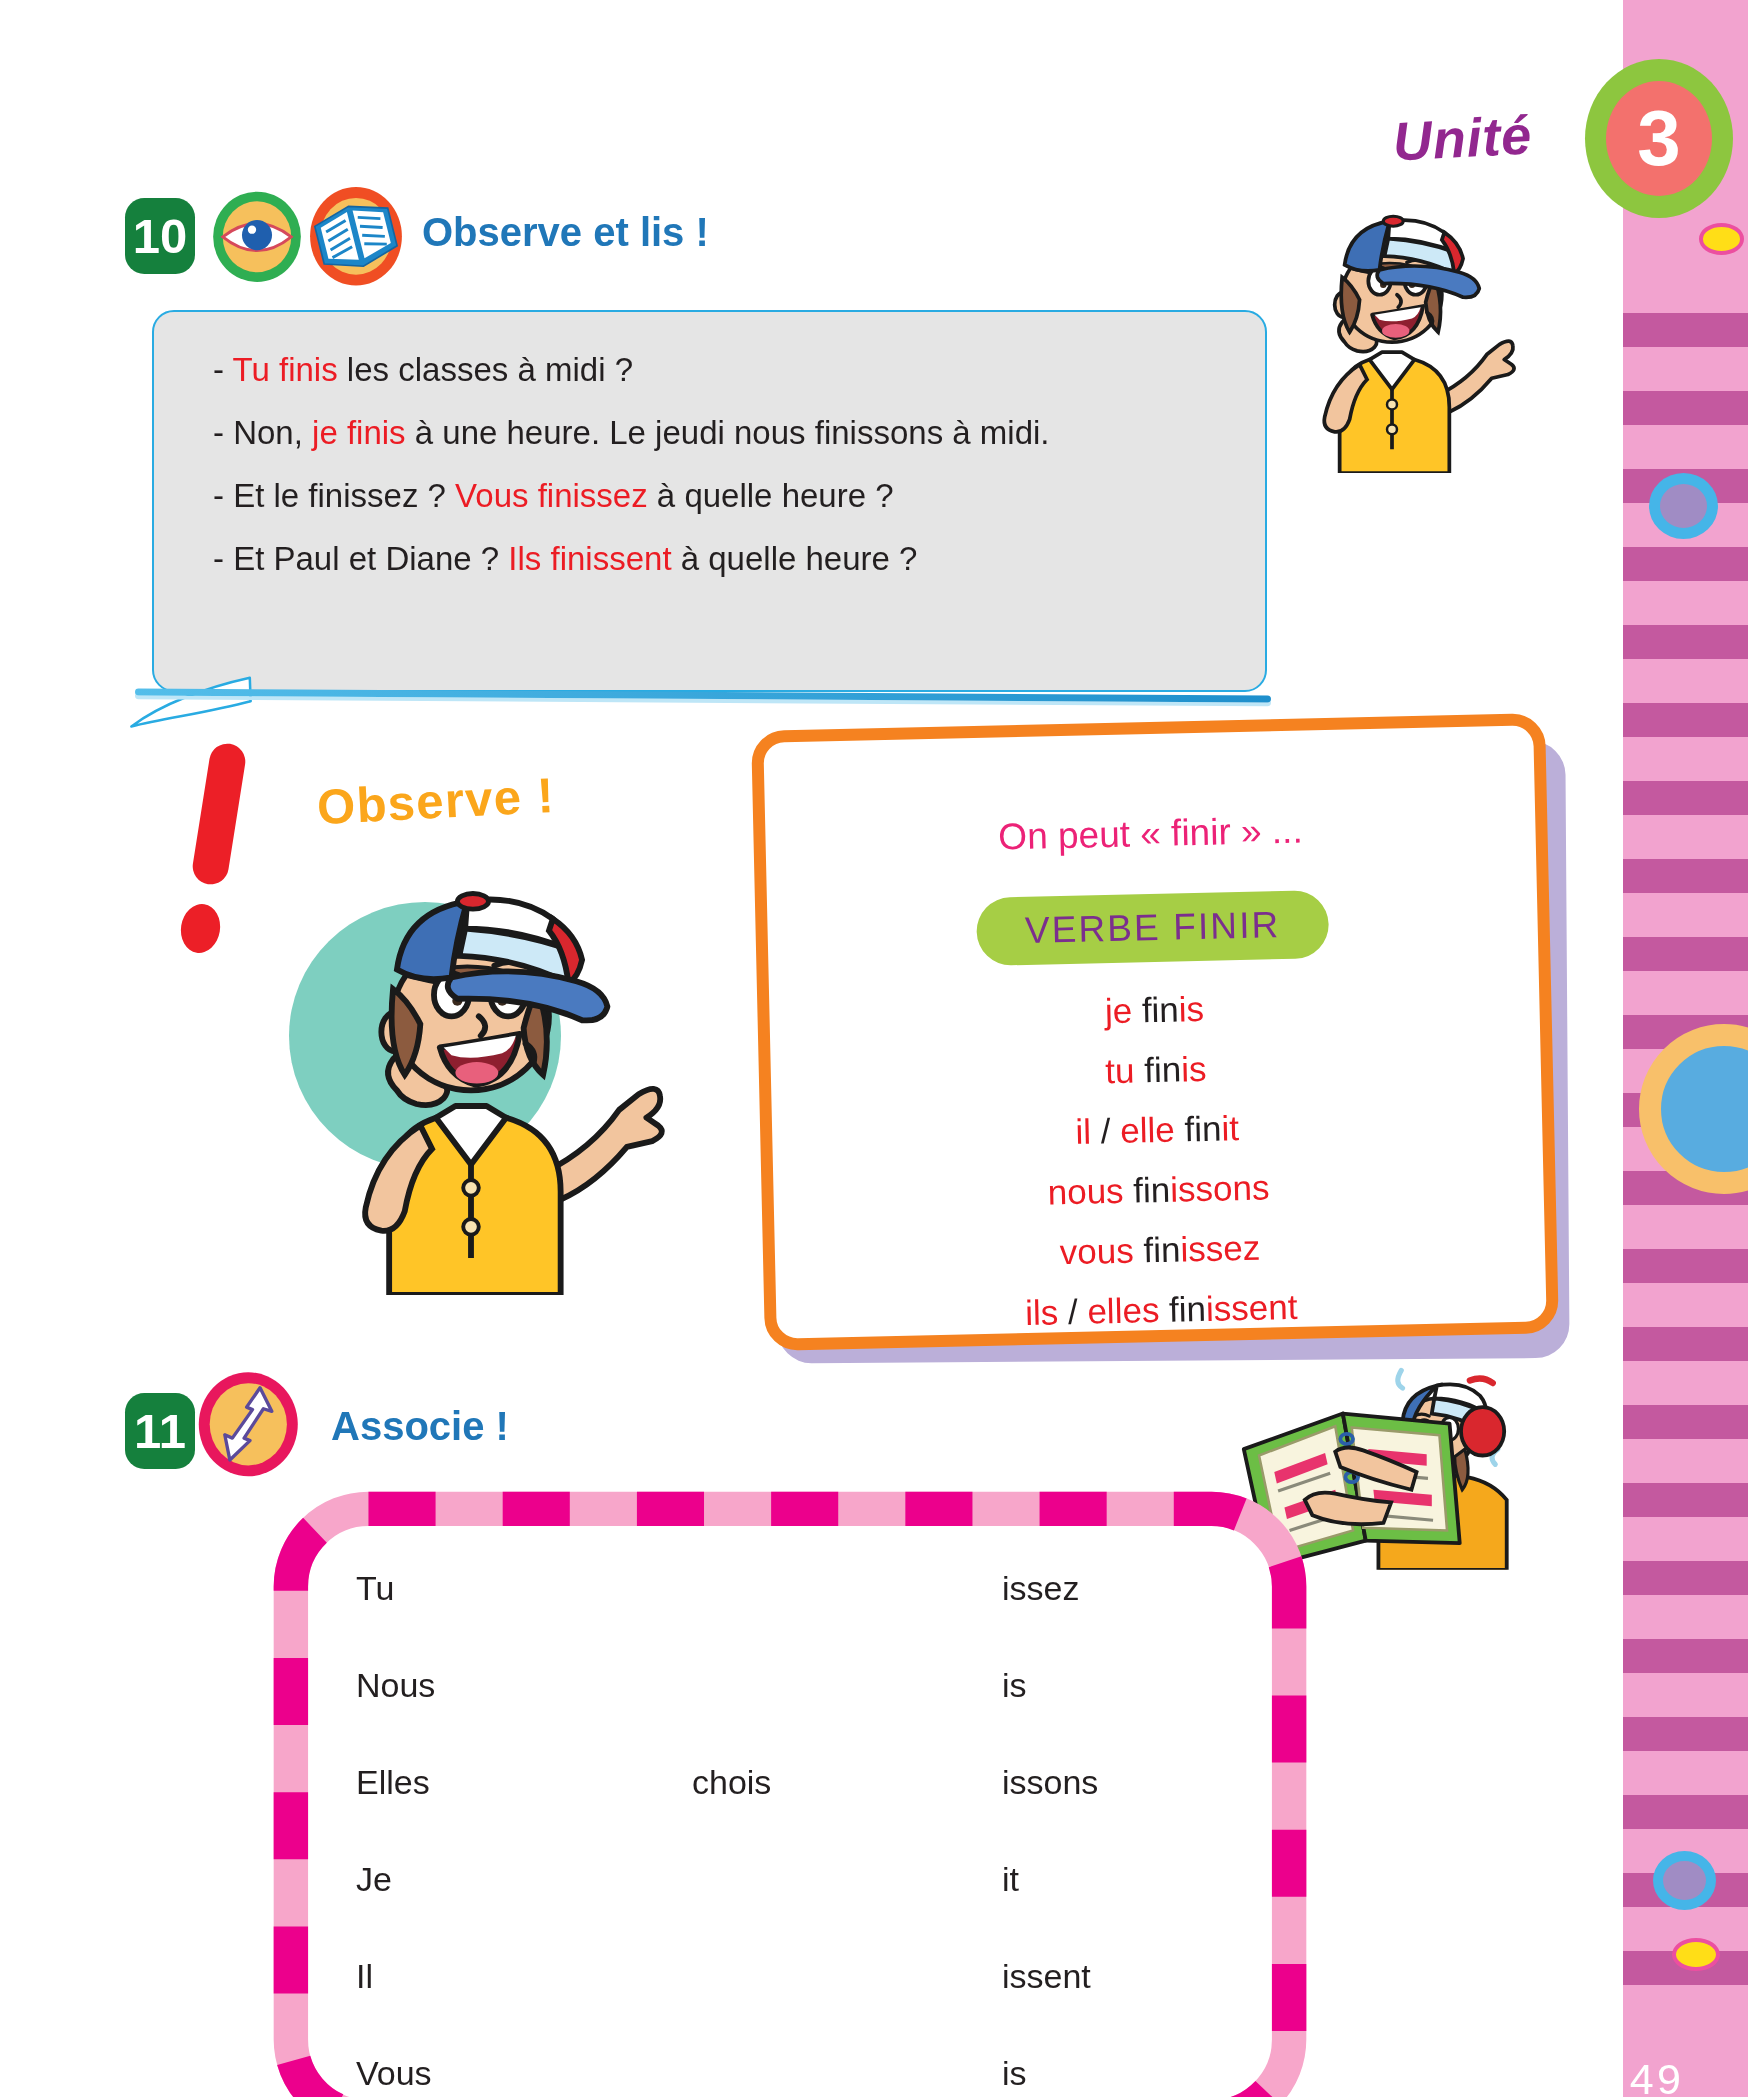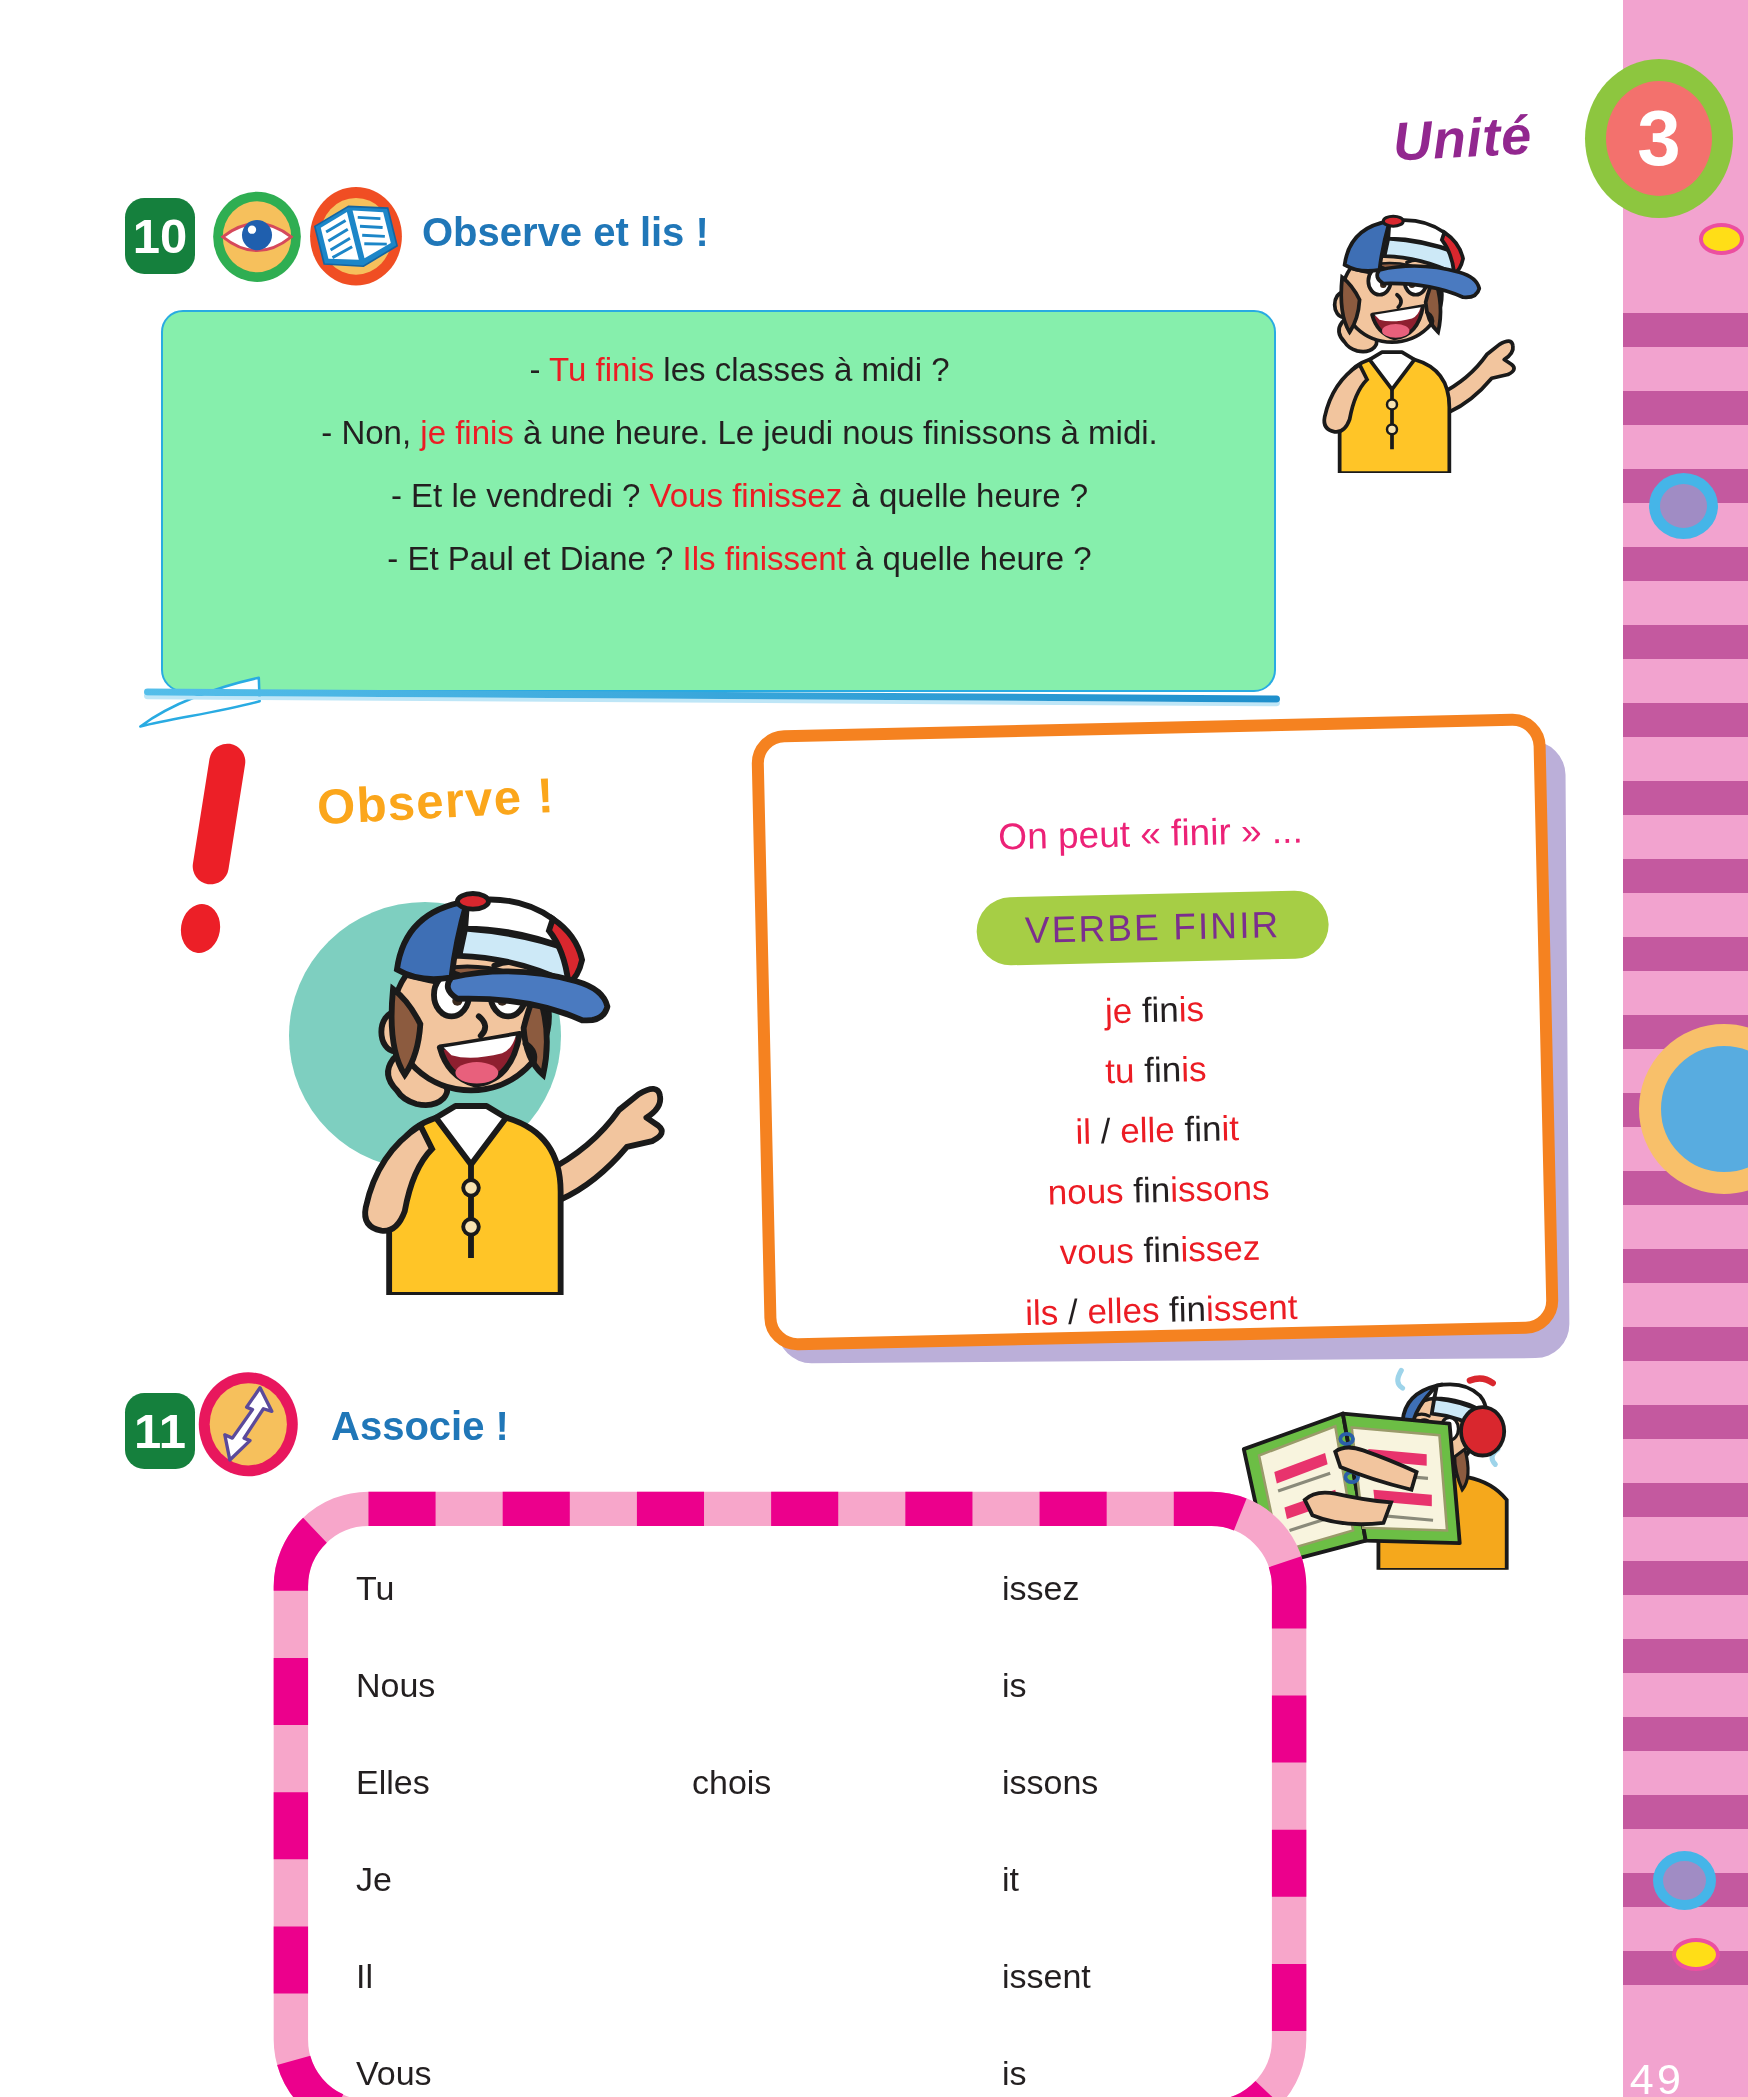--- a/index.html
+++ b/index.html
@@ -36,22 +36,22 @@
   #badge10{left:125px;top:198px;}
   #badge11{left:125px;top:1393px;}
   .ex-title{font-size:40px;color:#2077B8;font-weight:bold;}
   #title10{left:422px;top:210px;}
   #title11{left:331px;top:1404px;}
   #icon-eye{left:211px;top:190px;}
   #icon-book{left:308px;top:185px;}
   #icon-assoc{left:197px;top:1371px;}
 
   
-  #bubble{left:161px;top:310px;width:1111px;height:378px;background:#86efac;
-    border:2.9px solid #29ABE2;border-radius:22px;text-align:center;}
+  #bubble{left:152px;top:310px;width:1111px;height:378px;background:#e5e5e5;
+    border:2.9px solid #29ABE2;border-radius:22px;}
   #bubble::after{content:"";position:absolute;left:-19.3px;right:-5.9px;bottom:-9.2px;height:7.1px;
     background:linear-gradient(90deg,#54BEEA,#1E8FCC);border-radius:4.2px;transform:rotate(0.35deg);
     box-shadow:0 3.8px 0 #BEE6F7;}
   #bubble-tail{left:-26px;bottom:-40px;width:126px;height:55px;}
   #dialogue{position:absolute;left:59px;top:26px;right:17px;}
   .dline{font-size:33px;line-height:63px;white-space:nowrap;}
   .seg-k{color:#231F20;}
   .seg-r{color:#EC1C24;}
 
   
@@ -223,21 +223,21 @@
 </div>
 <div class="abs ex-title" id="title10">Observe et lis !</div>
 
 <div class="abs" id="bubble">
   <svg class="abs" id="bubble-tail" width="126" height="55" viewBox="0 0 300 130">
     <path d="M290 6 C 190 28, 80 68, 8 122 C 90 102, 195 88, 292 62 Z" fill="#ffffff" stroke="#29ABE2" stroke-width="6" stroke-linejoin="round"></path>
   </svg>
   <div id="dialogue">
     <div class="dline"><span class="seg-k">- </span><span class="seg-r">Tu finis</span><span class="seg-k"> les classes à midi ?</span></div>
     <div class="dline"><span class="seg-k">- Non, </span><span class="seg-r">je finis</span><span class="seg-k"> à une heure. Le jeudi nous finissons à midi.</span></div>
-    <div class="dline"><span class="seg-k">- Et le vendredi ? </span><span class="seg-r">Vous finissez</span><span class="seg-k"> à quelle heure ?</span></div>
+    <div class="dline"><span class="seg-k">- Et le finissez ? </span><span class="seg-r">Vous finissez</span><span class="seg-k"> à quelle heure ?</span></div>
     <div class="dline"><span class="seg-k">- Et Paul et Diane ? </span><span class="seg-r">Ils finissent</span><span class="seg-k"> à quelle heure ?</span></div>
   </div>
 </div>
 
 <svg class="abs" id="boy1" viewBox="0 0 610 640" width="256" height="268">
     <use href="#boy"></use>
   </svg>
 
 <div class="abs" id="excl-bar"></div>
 <div class="abs" id="excl-dot"></div>

